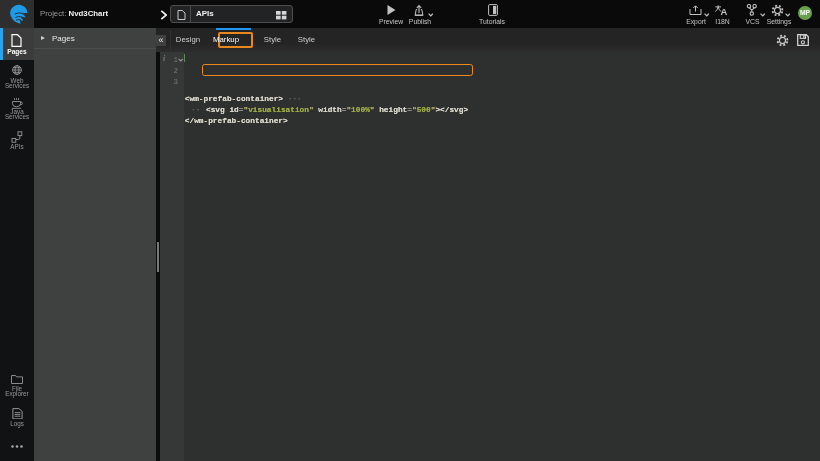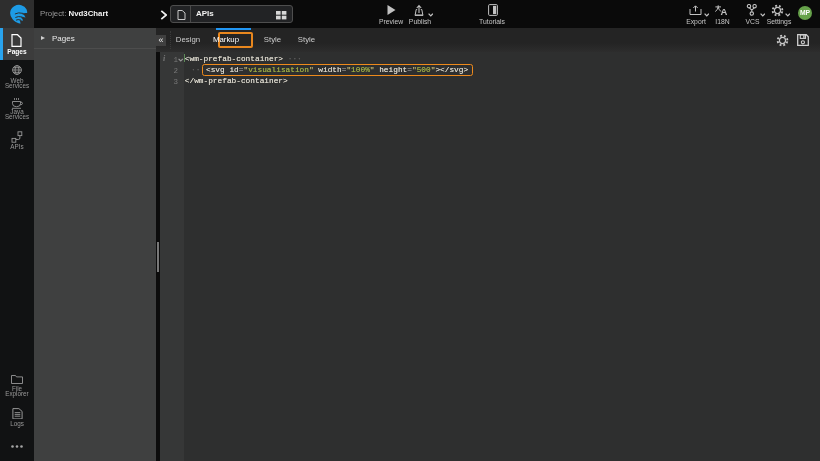--- a/index.html
+++ b/index.html
@@ -60,23 +60,23 @@
     border:2px solid #e8871e; border-radius:2px; }
   #markupTxt { left:226px; top:32px; height:16px; line-height:16px; font-size:7.8px;
     font-weight:normal; color:#ffffff; transform:translateX(-50%); }
   #blueBar { left:216px; top:28px; width:35px; height:2px; background:#2196f3; }
 
   
   #gutter { left:160px; top:52px; width:24px; height:409px; background:#363737; }
   #code { left:184px; top:52px; width:636px; height:409px; background:#2e2f2f; }
   .ln { position:absolute; left:168px; width:10px; text-align:right; font-size:7.5px;
     line-height:10.5px; color:#787878; font-family:"Liberation Mono", monospace; }
-  .codeline { position:absolute; left:184.8px; font-size:7.8px; font-weight:normal;
+  .codeline { position:absolute; left:184.8px; font-size:7.8px; font-weight:bold;
     font-family:"Liberation Mono", monospace; color:#d6d3c8; white-space:pre;
-    line-height:10.5px; text-shadow:0 0 0.55px currentColor; }
+    line-height:10.5px; text-shadow:0 0 0.55px currentColor;margin-top:40px; }
   .str { color:#9aa843; }
   .qt { color:#b1a76a; }
   .eq { color:#8a8a8a; }
   .wsdot { color:#5c5c5c; }
   #hlbox { left:202.2px; top:64px; width:271px; height:11.8px;
     border:1.8px solid #ed8a1c; border-radius:2.5px; }
   #cursor { left:184px; top:54px; width:1px; height:8px; background:#5d8a58; }
 </style>
 </head>
 <body>

